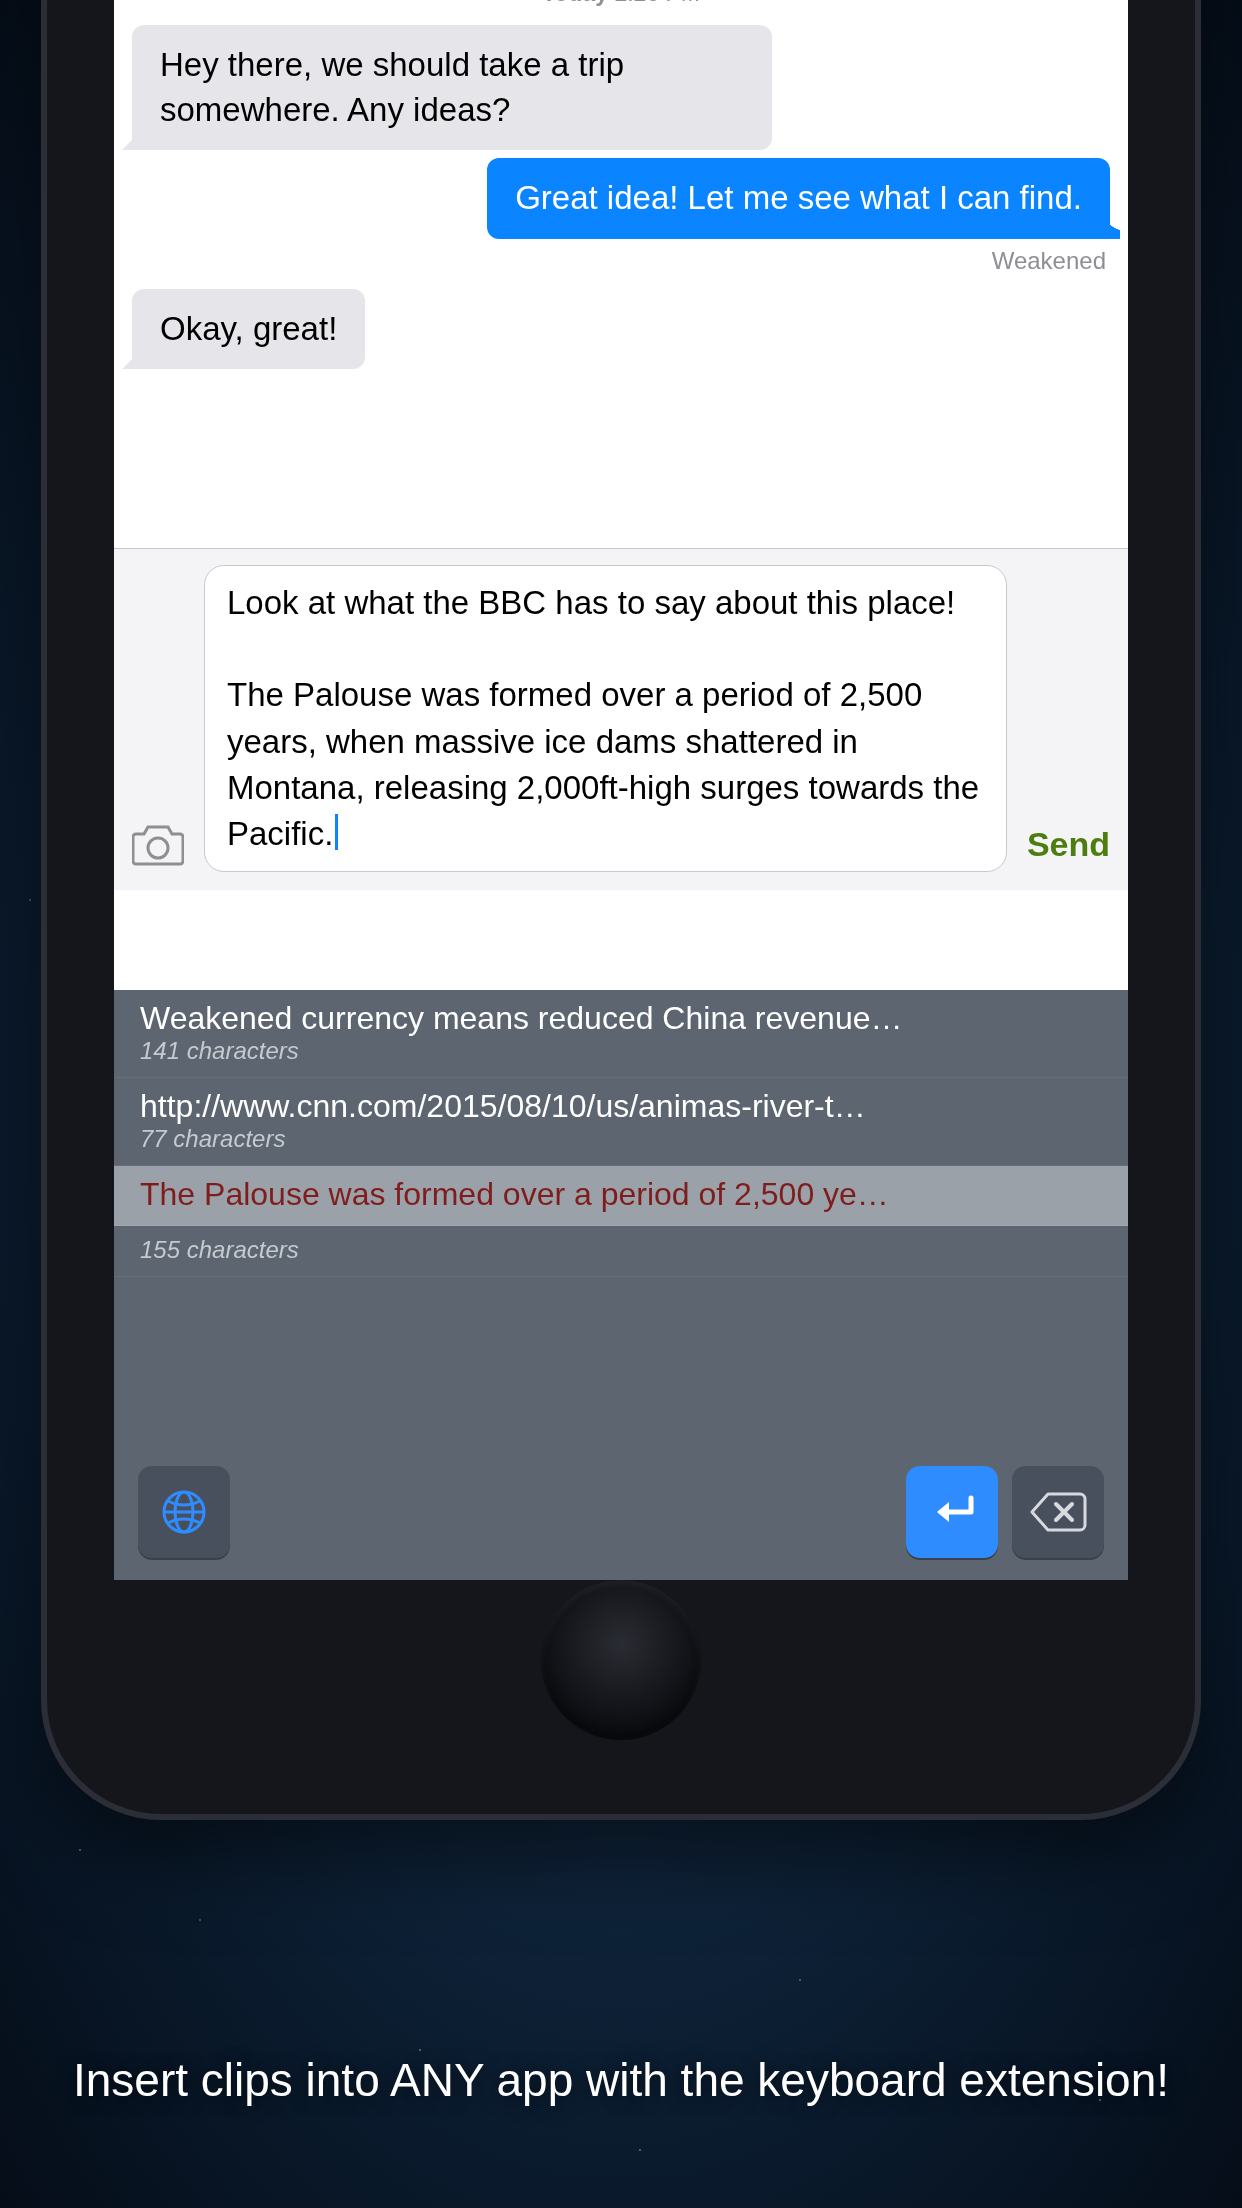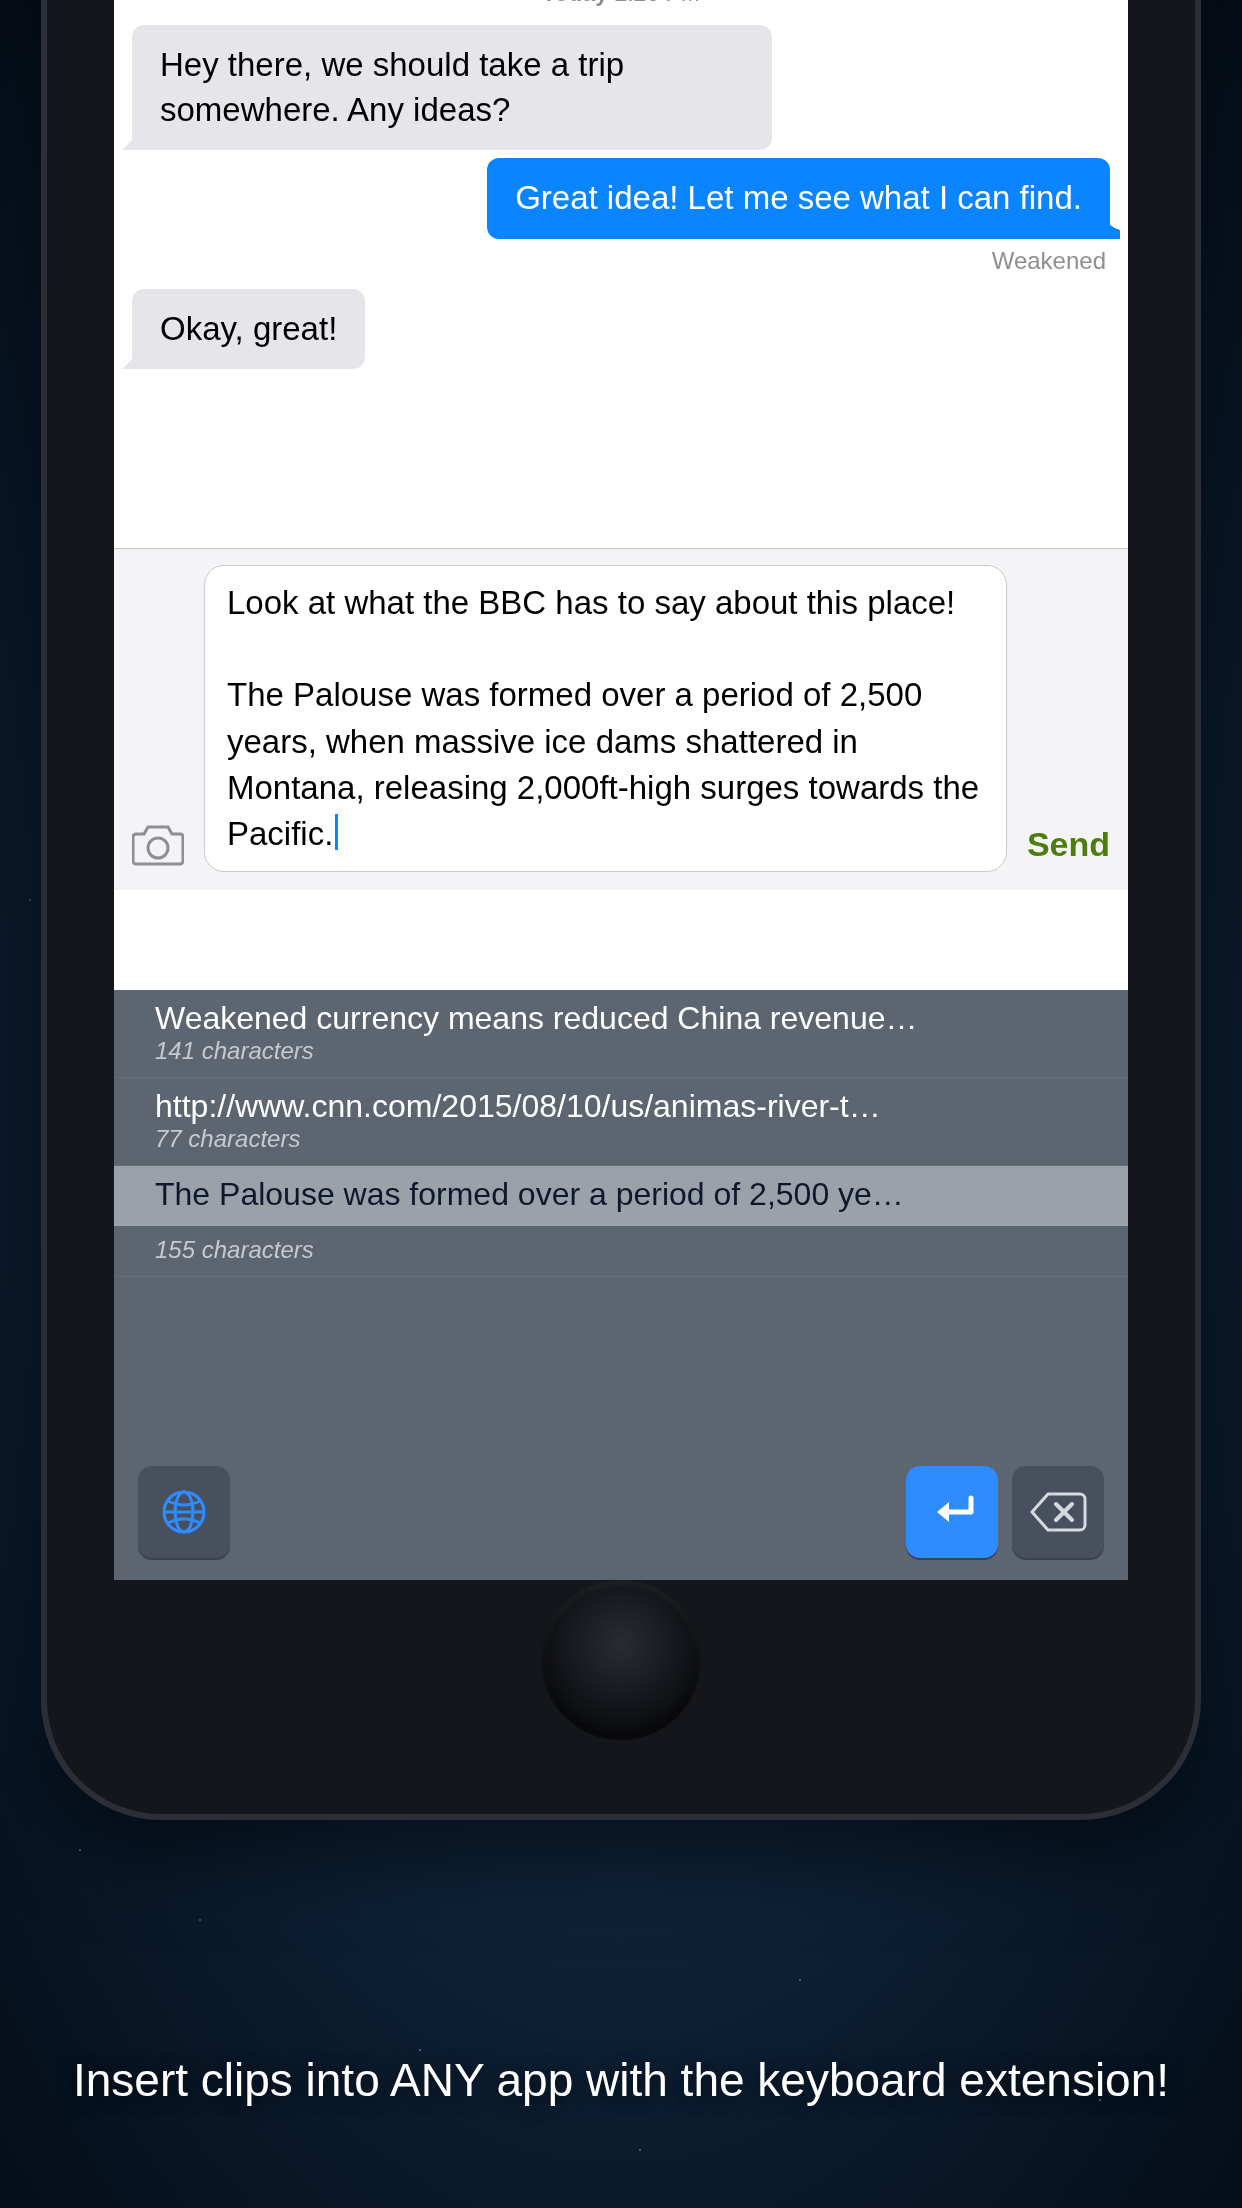--- a/index.html
+++ b/index.html
@@ -177,40 +177,40 @@
 
 .kbext {
   position: absolute;
   left: 0; right: 0; bottom: 0;
   top: 1010px;
   background: #5d6570;
   display: flex;
   flex-direction: column;
 }
 .clip {
-  padding: 10px 26px 12px 41px;
+  padding: 10px 26px 12px 26px;
   border-bottom: 1px solid rgba(255,255,255,.06);
 }
 .clip .title {
   color: #fff;
   font-size: 32px;
   font-weight: 400;
   white-space: nowrap;
   overflow: hidden;
   text-overflow: ellipsis;
 }
 .clip .meta {
   color: #c6cad0;
   font-size: 24px;
   font-style: italic;
 }
 .clip.sel {
   background: #9ba1a9;
 }
-.clip.sel .title { color: #0f172a; }
+.clip.sel .title { color: #7f1d1d; }
 .clip.sel .meta { color: #eef0f3; }
 
 .kb-toolbar {
   margin-top: auto;
   display: flex;
   padding: 18px 24px 22px 24px;
   gap: 14px;
   align-items: center;
 }
 .kb-btn {

